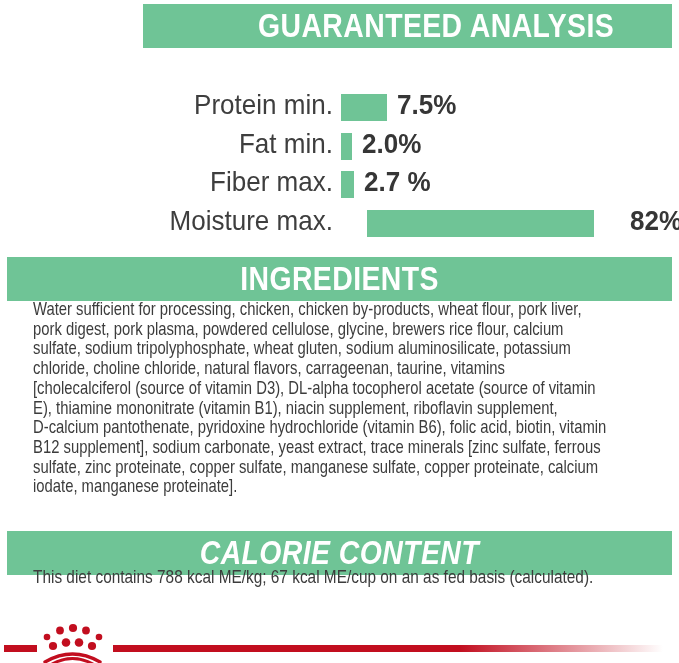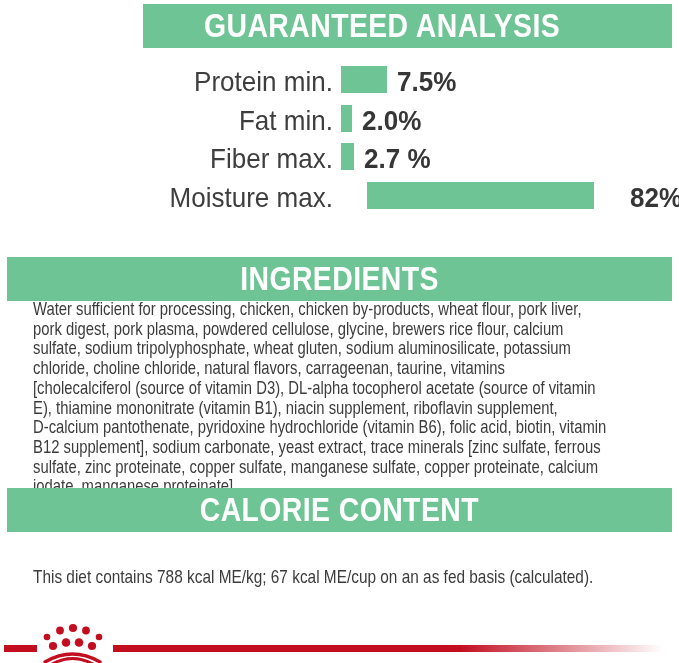--- a/index.html
+++ b/index.html
@@ -2,32 +2,32 @@
 <html style="--green: #6fc496; --red: #c20e1f; --text: #3d3d3d; --header_text: #ffffff;"><head>
 <meta charset="utf-8">
 <style>
   html,body{margin:0;padding:0;background:#fff;}
   .page{
     position:relative;width:679px;height:663px;background:#fff;overflow:hidden;
     font-family:"Liberation Sans",sans-serif;color:#3d3d3d;
   }
   
   .hdr{position:absolute;background:var(--green,#6fc496);height:44px;display:flex;align-items:center;}
-  .hdr1{left:143px;top:4px;width:529px;justify-content:center;padding-left:8px;box-sizing:border-box;}
+  .hdr1{left:143px;top:4px;width:529px;justify-content:flex-end;padding-left:8px;box-sizing:border-box;}
   .hdr2{left:7px;top:245px;width:665px;justify-content:center;margin-top:12px;}
-  .hdr3{left:7px;top:488px;width:665px;justify-content:center;}
+  .hdr3{left:7px;top:531px;width:665px;justify-content:center;font-style:italic;}
   .hdr span{
     color:#fff;font-weight:bold;font-size:33px;letter-spacing:.5px;
     transform:scaleX(.86);white-space:nowrap;
   }
   .hdr1 span{transform-origin:0 50%;}
   .hdr2 span,.hdr3 span{transform-origin:50% 50%;}
   
   .chart{position:absolute;left:0;top:60px;width:679px;height:180px;}
-  .crow{position:absolute;left:0;height:40px;display:flex;align-items:flex-start;}
+  .crow{position:absolute;left:0;height:40px;display:flex;align-items:flex-end;margin-top:15px;}
   .crow.r0{top:6px;}.crow.r1{top:45px;}.crow.r2{top:83px;}.crow.r3{top:122px;gap:26px;}
   .clabel{
     display:inline-block;width:333px;text-align:right;font-size:28px;color:#3e3e3e;
     transform:scaleX(.93);transform-origin:100% 50%;white-space:nowrap;
   }
   .cbar{display:inline-block;height:27px;background:var(--green,#6fc496);margin-left:8px;}
   .cval{
     display:inline-block;margin-left:10px;font-size:28px;font-weight:bold;color:#363636;
     transform:scaleX(.93);transform-origin:0 50%;white-space:nowrap;
   }

